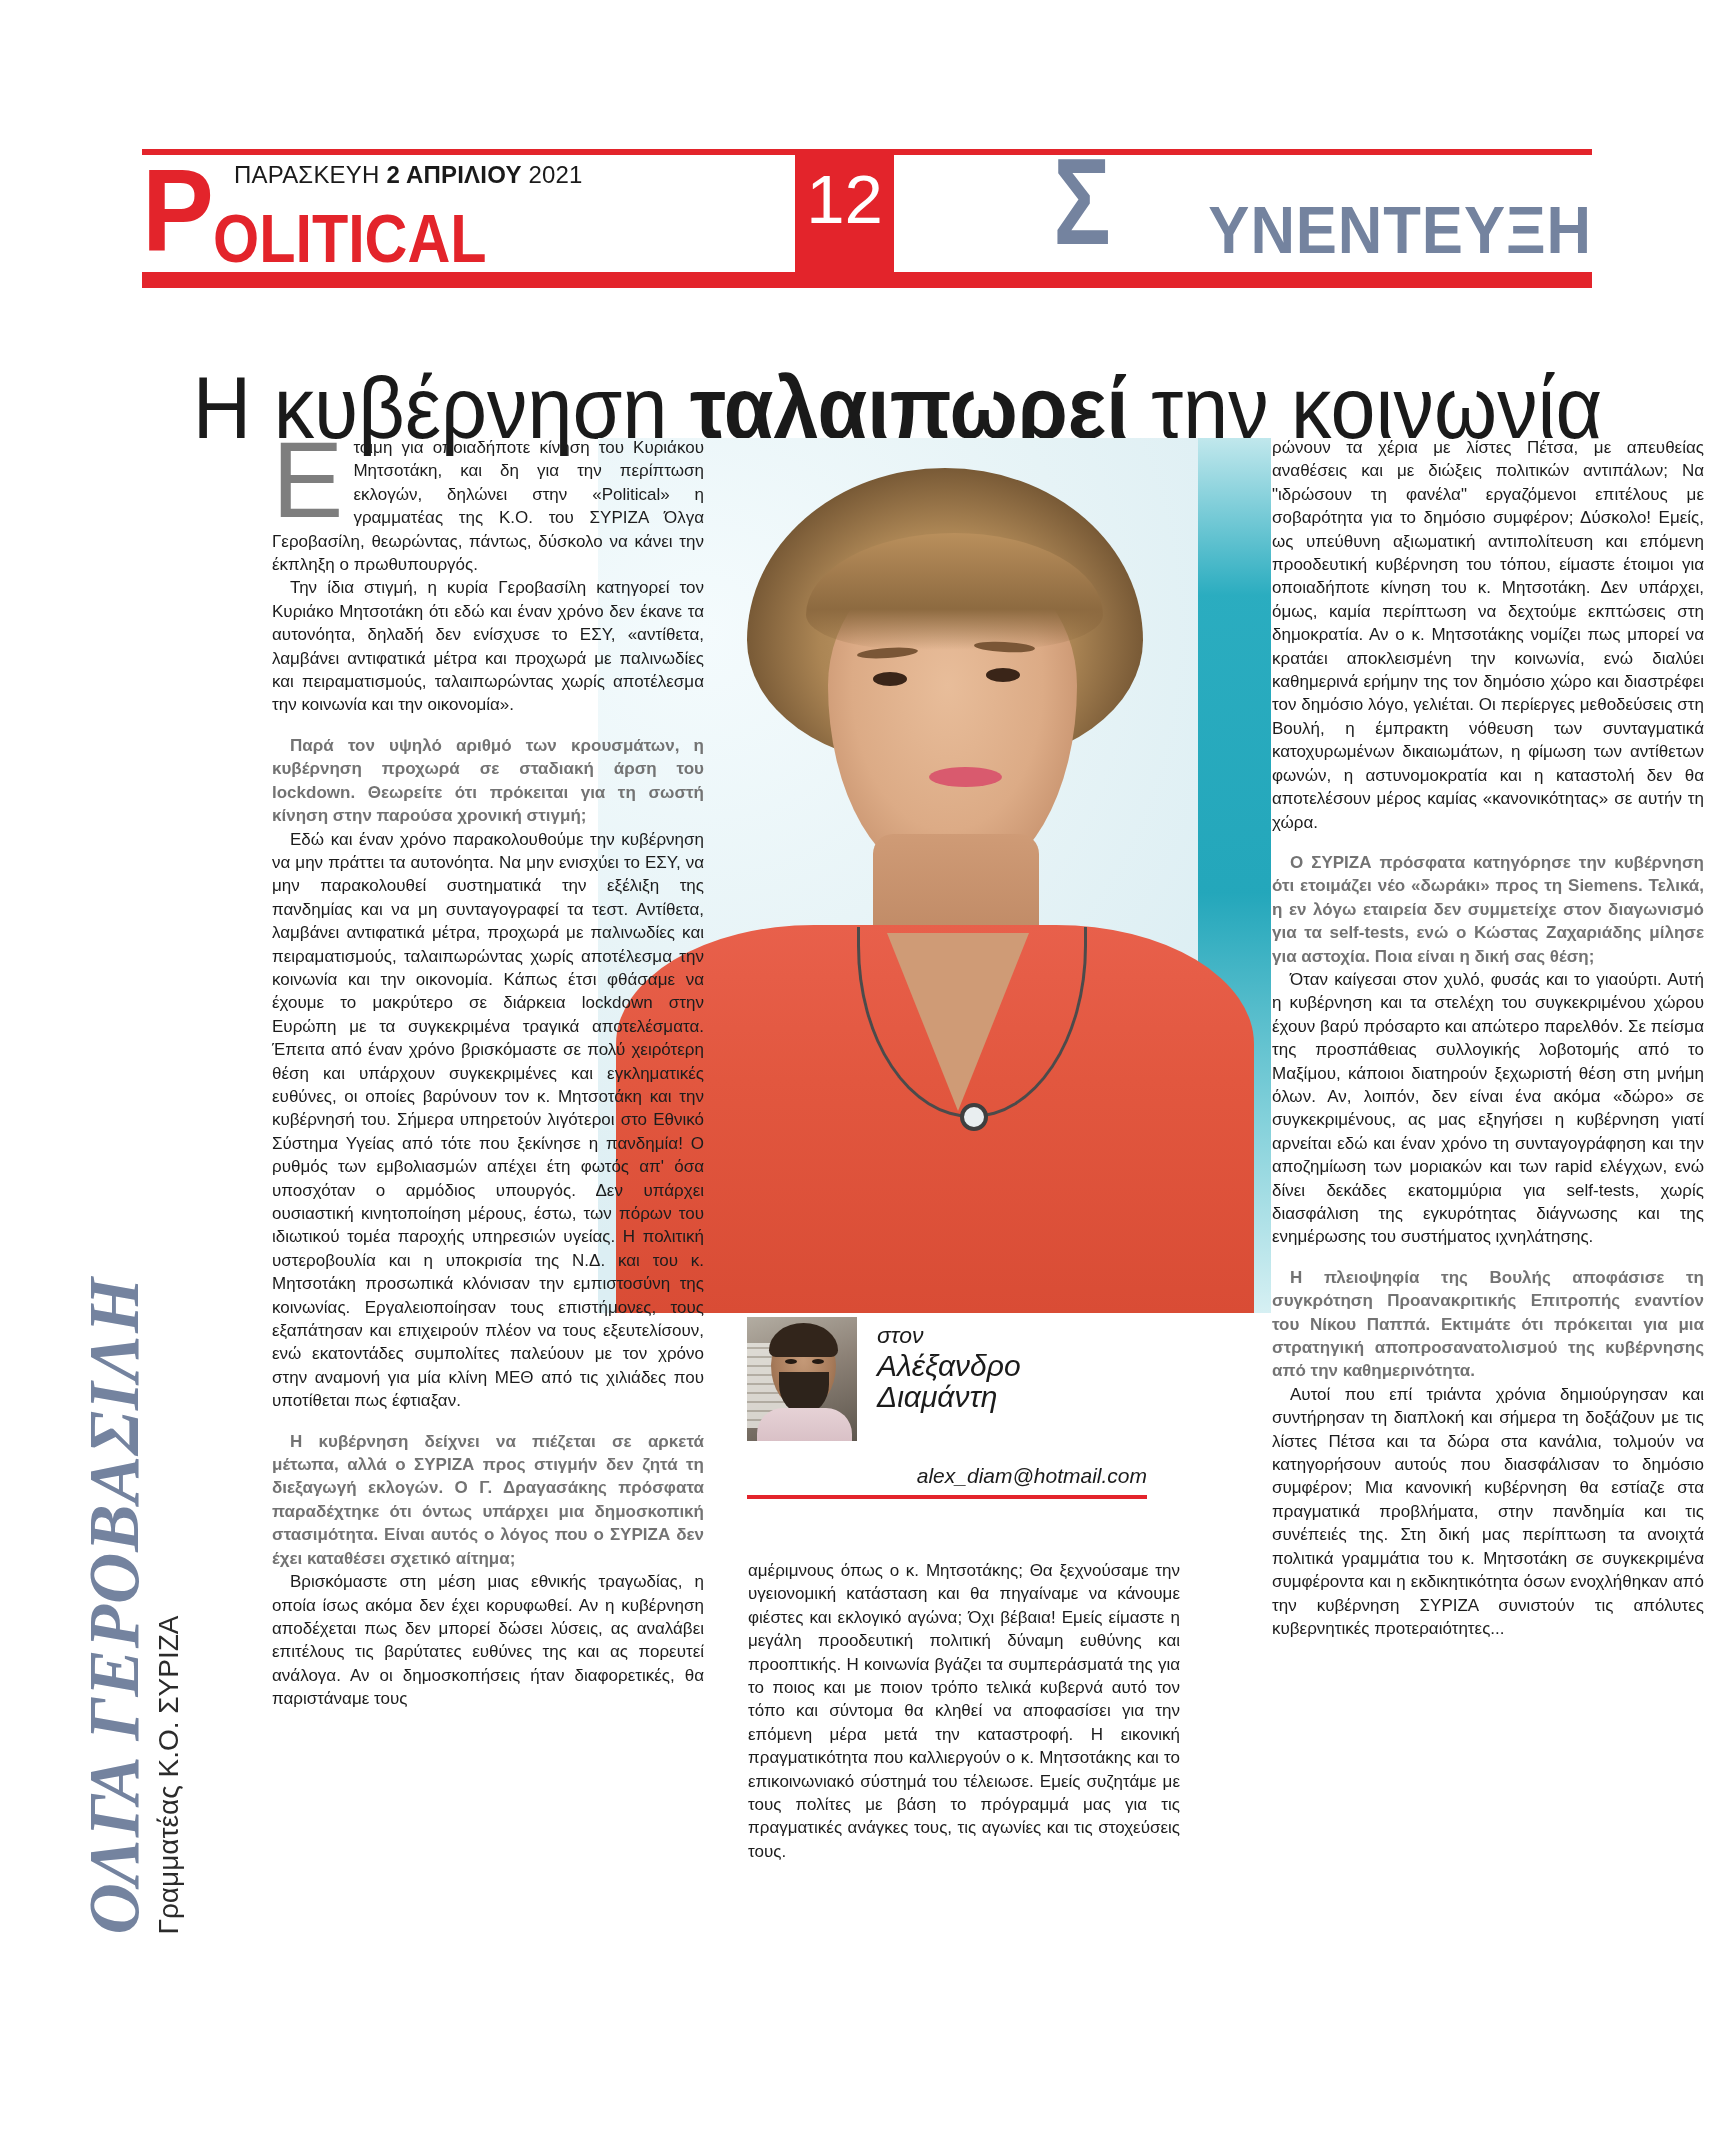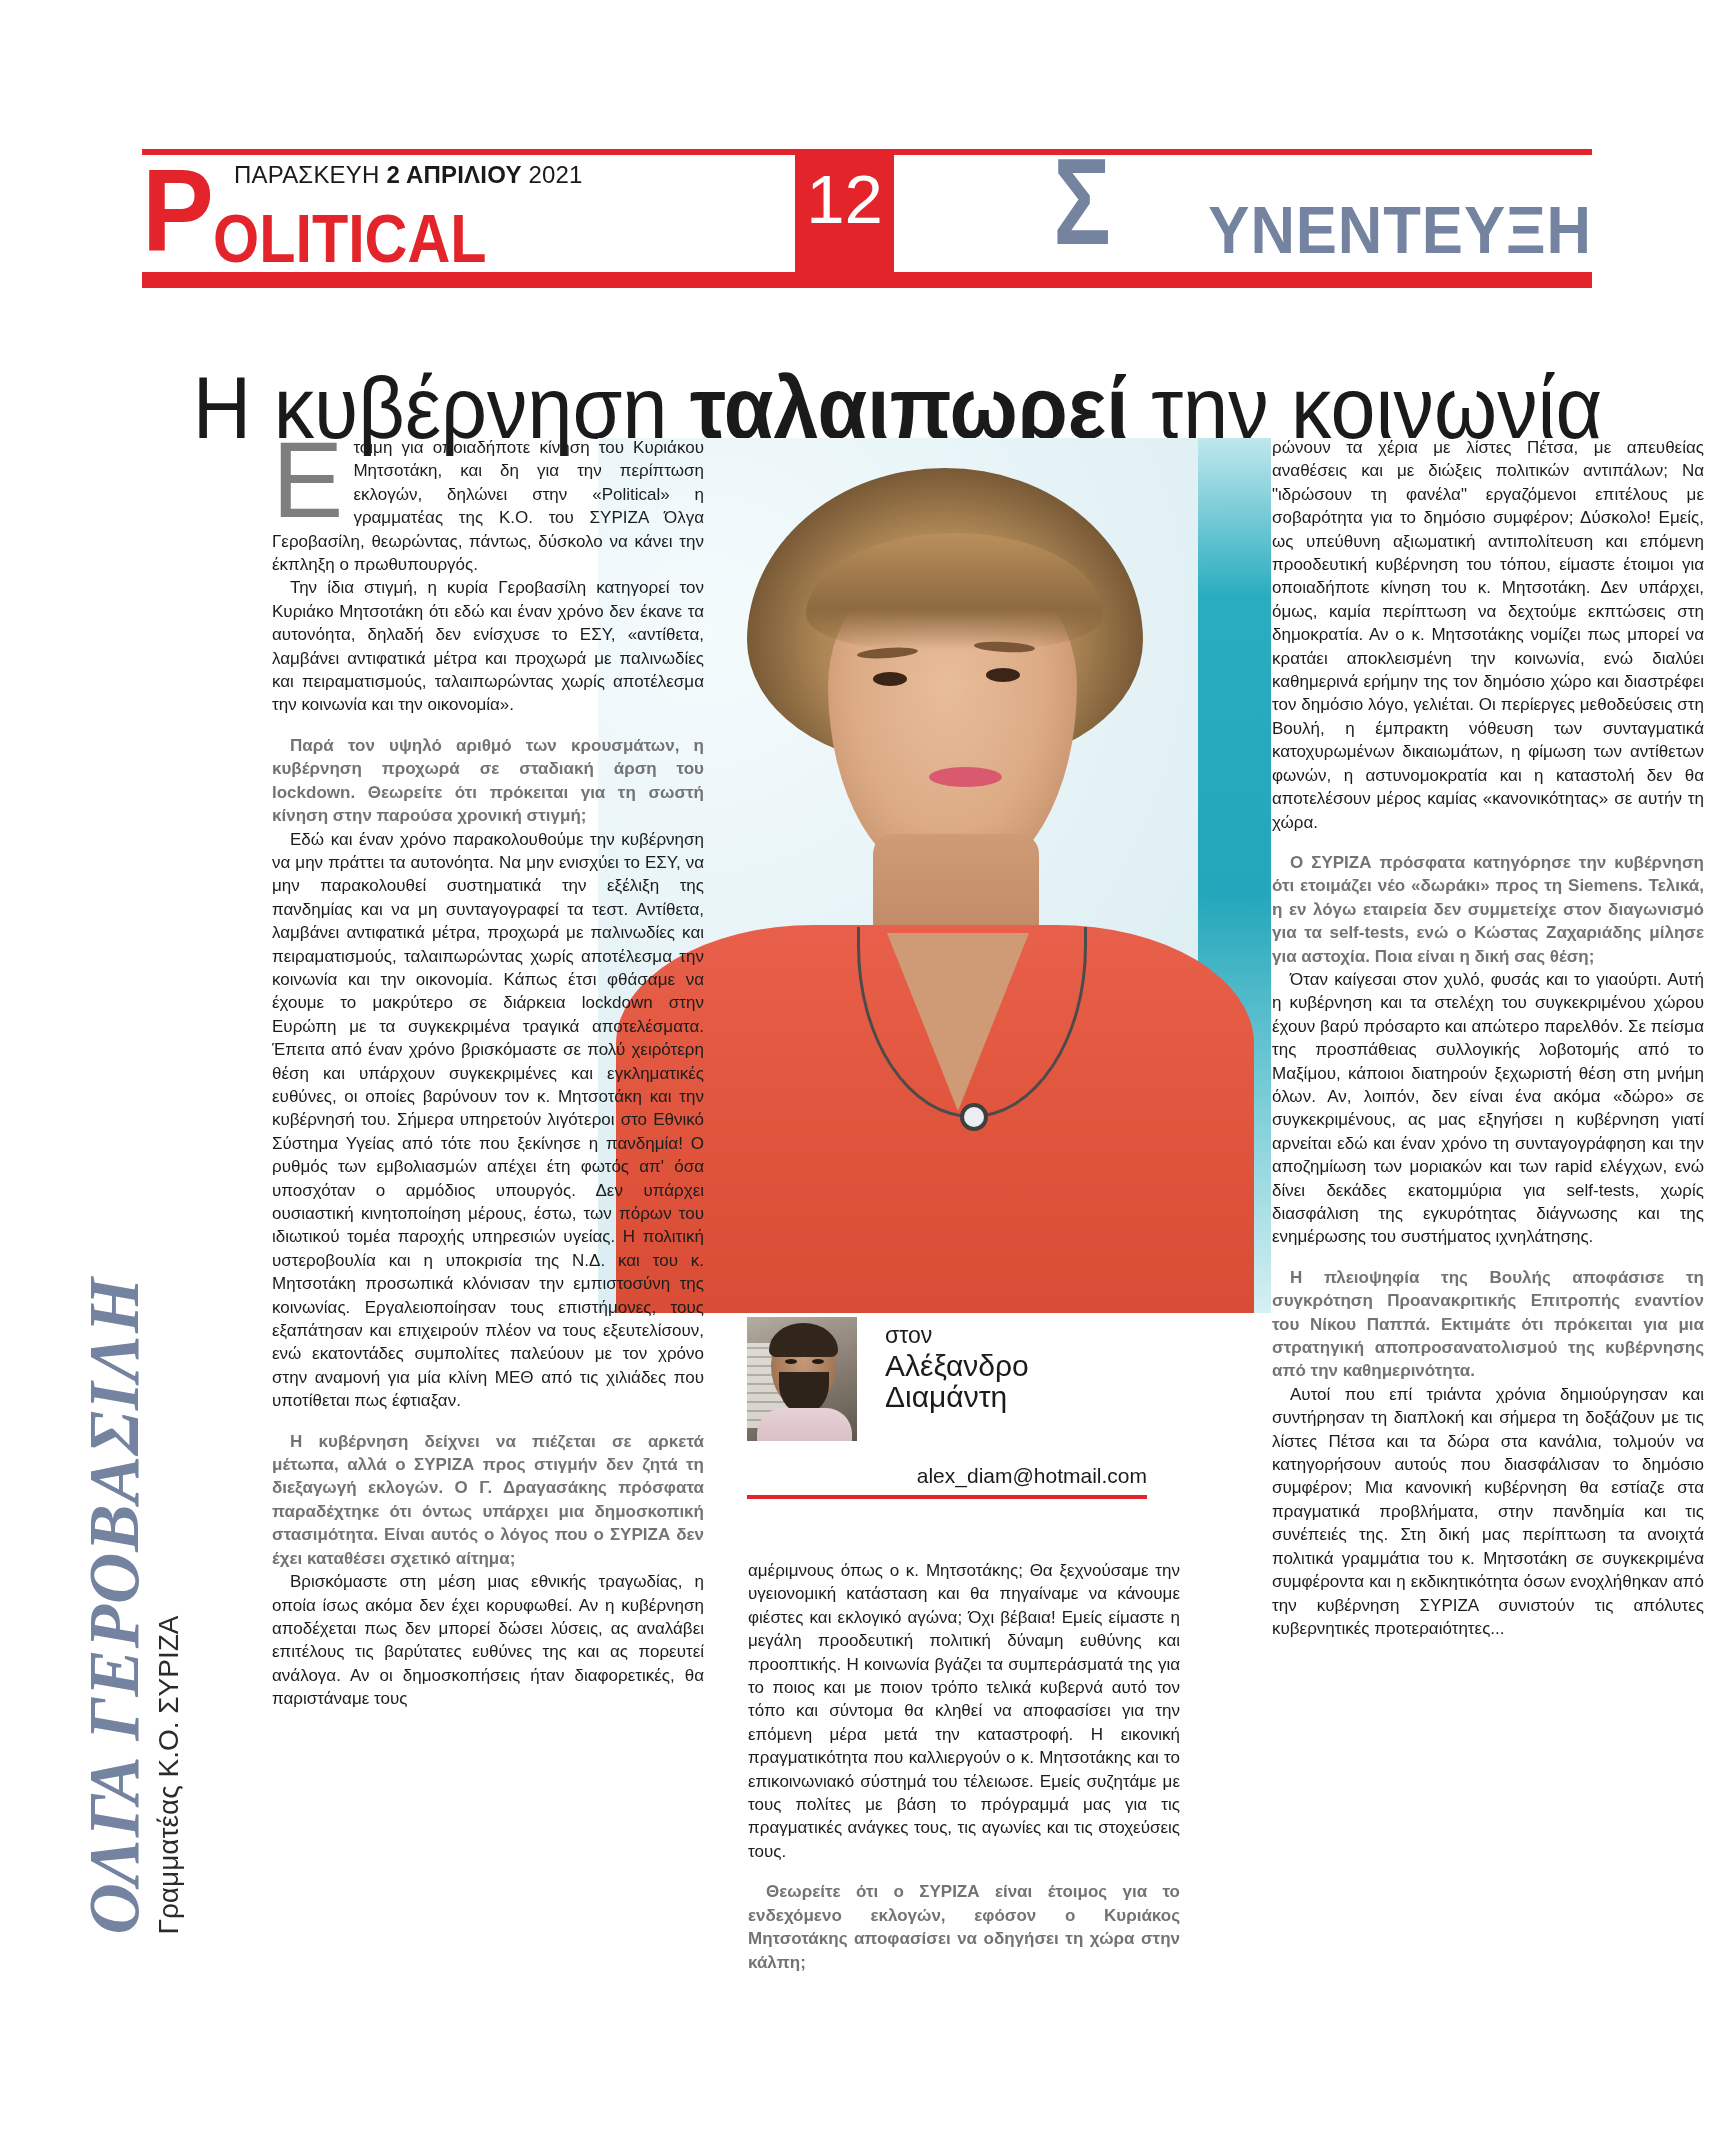--- a/index.html
+++ b/index.html
@@ -211,21 +211,21 @@
   .by-hair{position:absolute;left:22px;top:6px;width:69px;height:34px;
     background:#32251b;border-radius:50% 50% 10% 10% / 80% 80% 20% 20%;}
   .by-beard{position:absolute;left:32px;top:55px;width:50px;height:42px;
     background:#2d231b;border-radius:0 0 50% 50% / 0 0 70% 70%;}
   .by-eye{position:absolute;width:12px;height:5px;background:#241a12;border-radius:50%;}
   .by-eye.l{left:38px;top:42px;}
   .by-eye.r{left:65px;top:42px;}
   .by-shirt{position:absolute;left:10px;top:91px;width:95px;height:36px;
     background:linear-gradient(180deg,#e6d2d6 0%,#d8bfc5 100%);
     border-radius:26px 26px 0 0;}
-  .by-text{padding-left:28px;padding-top:4px;}
+  .by-text{padding-left:20px;padding-top:4px;font-style:italic;}
   .by-l1{font-size:23px;line-height:29px;color:#1b1b1b;}
   .by-l2{font-size:30px;line-height:31px;color:#1b1b1b;}
   .by-mail{font-size:21px;line-height:26px;color:#1b1b1b;margin-top:51px;text-align:right;}
   .by-rule{width:400px;height:4px;background:#e3242b;margin-top:6px;}
 </style>
 </head>
 <body>
 
 <div class="page">
 
@@ -283,21 +283,20 @@
     <p class="noind dropcap-para"><span class="dropcap">Ε</span><span>τοιμη για οποιαδήποτε κίνηση του Κυριάκου Μητσοτάκη, και δη για την περίπτωση εκλογών, δηλώνει στην «Political» η γραμματέας της Κ.Ο. του ΣΥΡΙΖΑ Όλγα Γεροβασίλη, θεωρώντας, πάντως, δύσκολο να κάνει την έκπληξη ο πρωθυπουργός.</span></p>
     <p>Την ίδια στιγμή, η κυρία Γεροβασίλη κατηγορεί τον Κυριάκο Μητσοτάκη ότι εδώ και έναν χρόνο δεν έκανε τα αυτονόητα, δηλαδή δεν ενίσχυσε το ΕΣΥ, «αντίθετα, λαμβάνει αντιφατικά μέτρα και προχωρά με παλινωδίες και πειραματισμούς, ταλαιπωρώντας χωρίς αποτέλεσμα την κοινωνία και την οικονομία».</p>
     <p class="q">Παρά τον υψηλό αριθμό των κρουσμάτων, η κυβέρνηση προχωρά σε σταδιακή άρση του lockdown. Θεωρείτε ότι πρόκειται για τη σωστή κίνηση στην παρούσα χρονική στιγμή;</p>
     <p>Εδώ και έναν χρόνο παρακολουθούμε την κυβέρνηση να μην πράττει τα αυτονόητα. Να μην ενισχύει το ΕΣΥ, να μην παρακολουθεί συστηματικά την εξέλιξη της πανδημίας και να μη συνταγογραφεί τα τεστ. Αντίθετα, λαμβάνει αντιφατικά μέτρα, προχωρά με παλινωδίες και πειραματισμούς, ταλαιπωρώντας χωρίς αποτέλεσμα την κοινωνία και την οικονομία. Κάπως έτσι φθάσαμε να έχουμε το μακρύτερο σε διάρκεια lockdown στην Ευρώπη με τα συγκεκριμένα τραγικά αποτελέσματα. Έπειτα από έναν χρόνο βρισκόμαστε σε πολύ χειρότερη θέση και υπάρχουν συγκεκριμένες και εγκληματικές ευθύνες, οι οποίες βαρύνουν τον κ. Μητσοτάκη και την κυβέρνησή του. Σήμερα υπηρετούν λιγότεροι στο Εθνικό Σύστημα Υγείας από τότε που ξεκίνησε η πανδημία! Ο ρυθμός των εμβολιασμών απέχει έτη φωτός απ' όσα υποσχόταν ο αρμόδιος υπουργός. Δεν υπάρχει ουσιαστική κινητοποίηση μέρους, έστω, των πόρων του ιδιωτικού τομέα παροχής υπηρεσιών υγείας. Η πολιτική υστεροβουλία και η υποκρισία της Ν.Δ. και του κ. Μητσοτάκη προσωπικά κλόνισαν την εμπιστοσύνη της κοινωνίας. Εργαλειοποίησαν τους επιστήμονες, τους εξαπάτησαν και επιχειρούν πλέον να τους εξευτελίσουν, ενώ εκατοντάδες συμπολίτες παλεύουν με τον χρόνο στην αναμονή για μία κλίνη ΜΕΘ από τις χιλιάδες που υποτίθεται πως έφτιαξαν.</p>
     <p class="q">Η κυβέρνηση δείχνει να πιέζεται σε αρκετά μέτωπα, αλλά ο ΣΥΡΙΖΑ προς στιγμήν δεν ζητά τη διεξαγωγή εκλογών. Ο Γ. Δραγασάκης πρόσφατα παραδέχτηκε ότι όντως υπάρχει μια δημοσκοπική στασιμότητα. Είναι αυτός ο λόγος που ο ΣΥΡΙΖΑ δεν έχει καταθέσει σχετικό αίτημα;</p>
     <p>Βρισκόμαστε στη μέση μιας εθνικής τραγωδίας, η οποία ίσως ακόμα δεν έχει κορυφωθεί. Αν η κυβέρνηση αποδέχεται πως δεν μπορεί δώσει λύσεις, ας αναλάβει επιτέλους τις βαρύτατες ευθύνες της και ας πορευτεί ανάλογα. Αν οι δημοσκοπήσεις ήταν διαφορετικές, θα παριστάναμε τους</p>
   </div>
 
   <div class="col col2" style="top:1559px;margin-left:29px;">
     <p class="noind">αμέριμνους όπως ο κ. Μητσοτάκης; Θα ξεχνούσαμε την υγειονομική κατάσταση και θα πηγαίναμε να κάνουμε φιέστες και εκλογικό αγώνα; Όχι βέβαια! Εμείς είμαστε η μεγάλη προοδευτική πολιτική δύναμη ευθύνης και προοπτικής. Η κοινωνία βγάζει τα συμπεράσματά της για το ποιος και με ποιον τρόπο τελικά κυβερνά αυτό τον τόπο και σύντομα θα κληθεί να αποφασίσει για την επόμενη μέρα μετά την καταστροφή. Η εικονική πραγματικότητα που καλλιεργούν ο κ. Μητσοτάκης και το επικοινωνιακό σύστημά του τέλειωσε. Εμείς συζητάμε με τους πολίτες με βάση το πρόγραμμά μας για τις πραγματικές ανάγκες τους, τις αγωνίες και τις στοχεύσεις τους.</p>
-    <p class="q">Θεωρείτε ότι ο ΣΥΡΙΖΑ είναι έτοιμος για το ενδεχόμενο εκλογών, εφόσον ο Κυριάκος Μητσοτάκης αποφασίσει να οδηγήσει τη χώρα στην κάλπη;</p>
   </div>
 
   <div class="col col3">
     <p class="noind">ρώνουν τα χέρια με λίστες Πέτσα, με απευθείας αναθέσεις και με διώξεις πολιτικών αντιπάλων; Να "ιδρώσουν τη φανέλα" εργαζόμενοι επιτέλους με σοβαρότητα για το δημόσιο συμφέρον; Δύσκολο! Εμείς, ως υπεύθυνη αξιωματική αντιπολίτευση και επόμενη προοδευτική κυβέρνηση του τόπου, είμαστε έτοιμοι για οποιαδήποτε κίνηση του κ. Μητσοτάκη. Δεν υπάρχει, όμως, καμία περίπτωση να δεχτούμε εκπτώσεις στη δημοκρατία. Αν ο κ. Μητσοτάκης νομίζει πως μπορεί να κρατάει αποκλεισμένη την κοινωνία, ενώ διαλύει καθημερινά ερήμην της τον δημόσιο χώρο και διαστρέφει τον δημόσιο λόγο, γελιέται. Οι περίεργες μεθοδεύσεις στη Βουλή, η έμπρακτη νόθευση των συνταγματικά κατοχυρωμένων δικαιωμάτων, η φίμωση των αντίθετων φωνών, η αστυνομοκρατία και η καταστολή δεν θα αποτελέσουν μέρος καμίας «κανονικότητας» σε αυτήν τη χώρα.</p>
     <p class="q">Ο ΣΥΡΙΖΑ πρόσφατα κατηγόρησε την κυβέρνηση ότι ετοιμάζει νέο «δωράκι» προς τη Siemens. Τελικά, η εν λόγω εταιρεία δεν συμμετείχε στον διαγωνισμό για τα self-tests, ενώ ο Κώστας Ζαχαριάδης μίλησε για αστοχία. Ποια είναι η δική σας θέση;</p>
     <p>Όταν καίγεσαι στον χυλό, φυσάς και το γιαούρτι. Αυτή η κυβέρνηση και τα στελέχη του συγκεκριμένου χώρου έχουν βαρύ πρόσαρτο και απώτερο παρελθόν. Σε πείσμα της προσπάθειας συλλογικής λοβοτομής από το Μαξίμου, κάποιοι διατηρούν ξεχωριστή θέση στη μνήμη όλων. Αν, λοιπόν, δεν είναι ένα ακόμα «δώρο» σε συγκεκριμένους, ας μας εξηγήσει η κυβέρνηση γιατί αρνείται εδώ και έναν χρόνο τη συνταγογράφηση και την αποζημίωση των μοριακών και των rapid ελέγχων, ενώ δίνει δεκάδες εκατομμύρια για self-tests, χωρίς διασφάλιση της εγκυρότητας διάγνωσης και της ενημέρωσης του συστήματος ιχνηλάτησης.</p>
     <p class="q">Η πλειοψηφία της Βουλής αποφάσισε τη συγκρότηση Προανακριτικής Επιτροπής εναντίον του Νίκου Παππά. Εκτιμάτε ότι πρόκειται για μια στρατηγική αποπροσανατολισμού της κυβέρνησης από την καθημερινότητα.</p>
     <p>Αυτοί που επί τριάντα χρόνια δημιούργησαν και συντήρησαν τη διαπλοκή και σήμερα τη δοξάζουν με τις λίστες Πέτσα και τα δώρα στα κανάλια, τολμούν να κατηγορήσουν αυτούς που διασφάλισαν το δημόσιο συμφέρον; Μια κανονική κυβέρνηση θα εστίαζε στα πραγματικά προβλήματα, στην πανδημία και τις συνέπειές της. Στη δική μας περίπτωση τα ανοιχτά πολιτικά γραμμάτια του κ. Μητσοτάκη σε συγκεκριμένα συμφέροντα και η εκδικητικότητα όσων ενοχλήθηκαν από την κυβέρνηση ΣΥΡΙΖΑ συνιστούν τις απόλυτες κυβερνητικές προτεραιότητες...</p>
   </div>
 

